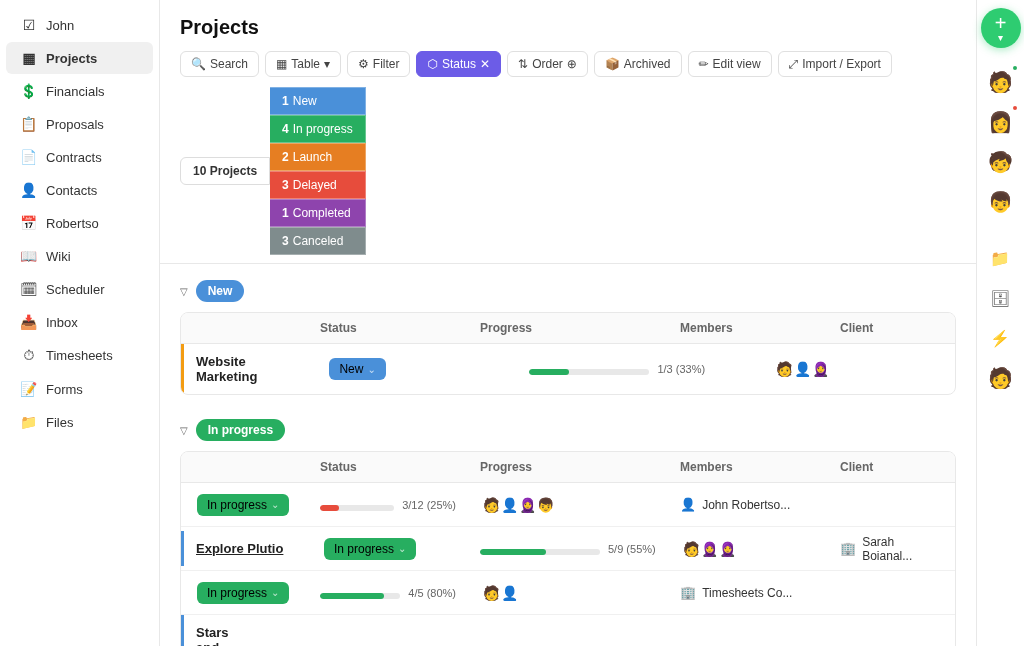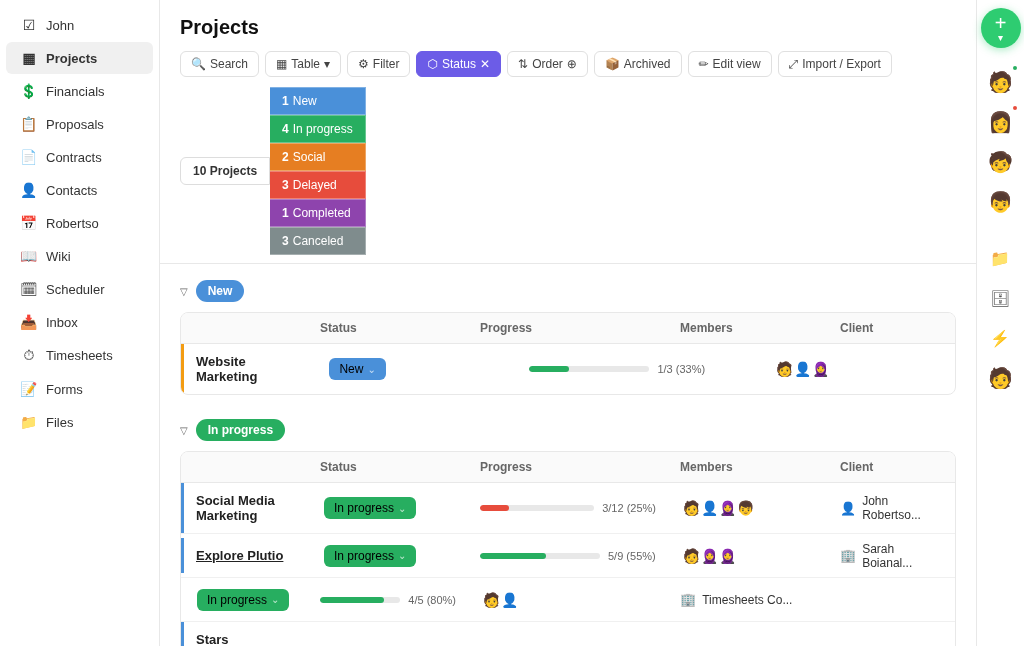--- a/index.html
+++ b/index.html
@@ -178,21 +178,21 @@
       font-weight: 500;
       margin: 0 12px;
       cursor: pointer;
     }
     .status-badge .arrow { font-size: 10px; color: rgba(255,255,255,0.7); }
 
     
     .progress-cell {
       padding: 0 12px;
       display: flex;
-      align-items: center;
+      align-items: flex-end;
       gap: 8px;
     }
     .progress-bar-bg {
       flex: 1;
       height: 6px;
       background: #e8e8e8;
       border-radius: 3px;
       overflow: hidden;
       max-width: 120px;
     }
@@ -407,21 +407,21 @@
           <div class="status-bar-item" style="background: rgb(74, 144, 217);">
             <span class="count">1</span>
             <span>New</span>
           </div>
           <div class="status-bar-item" style="background: rgb(39, 174, 96);">
             <span class="count">4</span>
             <span>In progress</span>
           </div>
           <div class="status-bar-item" style="background: rgb(230, 126, 34);">
             <span class="count">2</span>
-            <span>Social</span>
+            <span>Launch</span>
           </div>
           <div class="status-bar-item" style="background: rgb(231, 76, 60);">
             <span class="count">3</span>
             <span>Delayed</span>
           </div>
           <div class="status-bar-item" style="background: rgb(142, 68, 173);">
             <span class="count">1</span>
             <span>Completed</span>
           </div>
           <div class="status-bar-item" style="background: rgb(127, 140, 141);">
@@ -475,21 +475,20 @@
   </div>
           <div class="project-table">
             <div class="table-header">
               <div class="table-header-cell"></div>
               <div class="table-header-cell">Status</div>
               <div class="table-header-cell">Progress</div>
               <div class="table-header-cell">Members</div>
               <div class="table-header-cell">Client</div>
             </div>
             <div class="table-row">
-              <div class="row-name" style="border-left-color: rgb(74, 144, 217);">Social Media Marketing</div>
               <div style="padding: 0px 4px;"><span class="status-badge" style="background:#27ae60">In progress <span class="arrow">⌄</span></span></div>
               <div class="progress-cell">
       <div class="progress-bar-bg">
         <div class="progress-bar-fill" style="width:25%;background:#e74c3c"></div>
       </div>
       <span class="progress-text">3/12 (25%)</span>
     </div>
               <div class="members-cell">
                 <div class="avatar">🧑</div>
                 <div class="avatar">👤</div>

